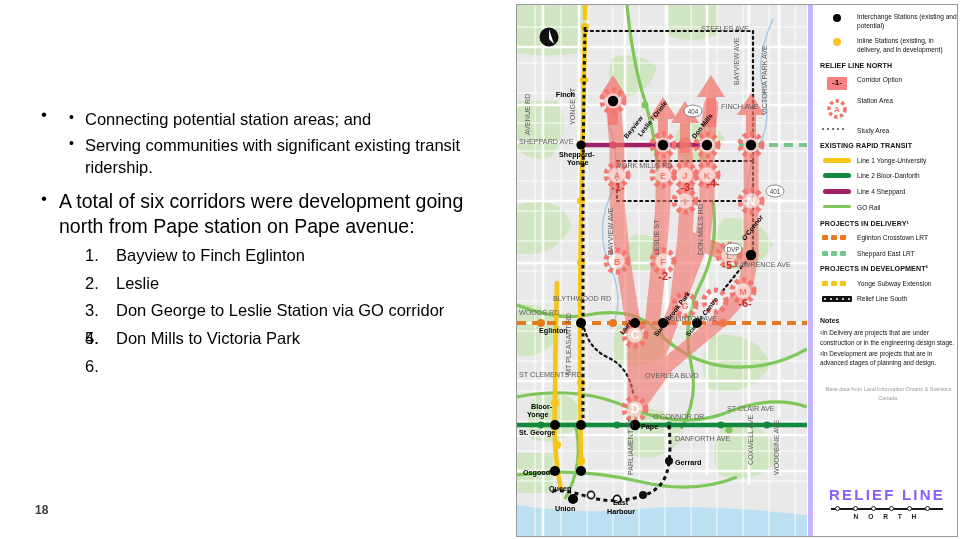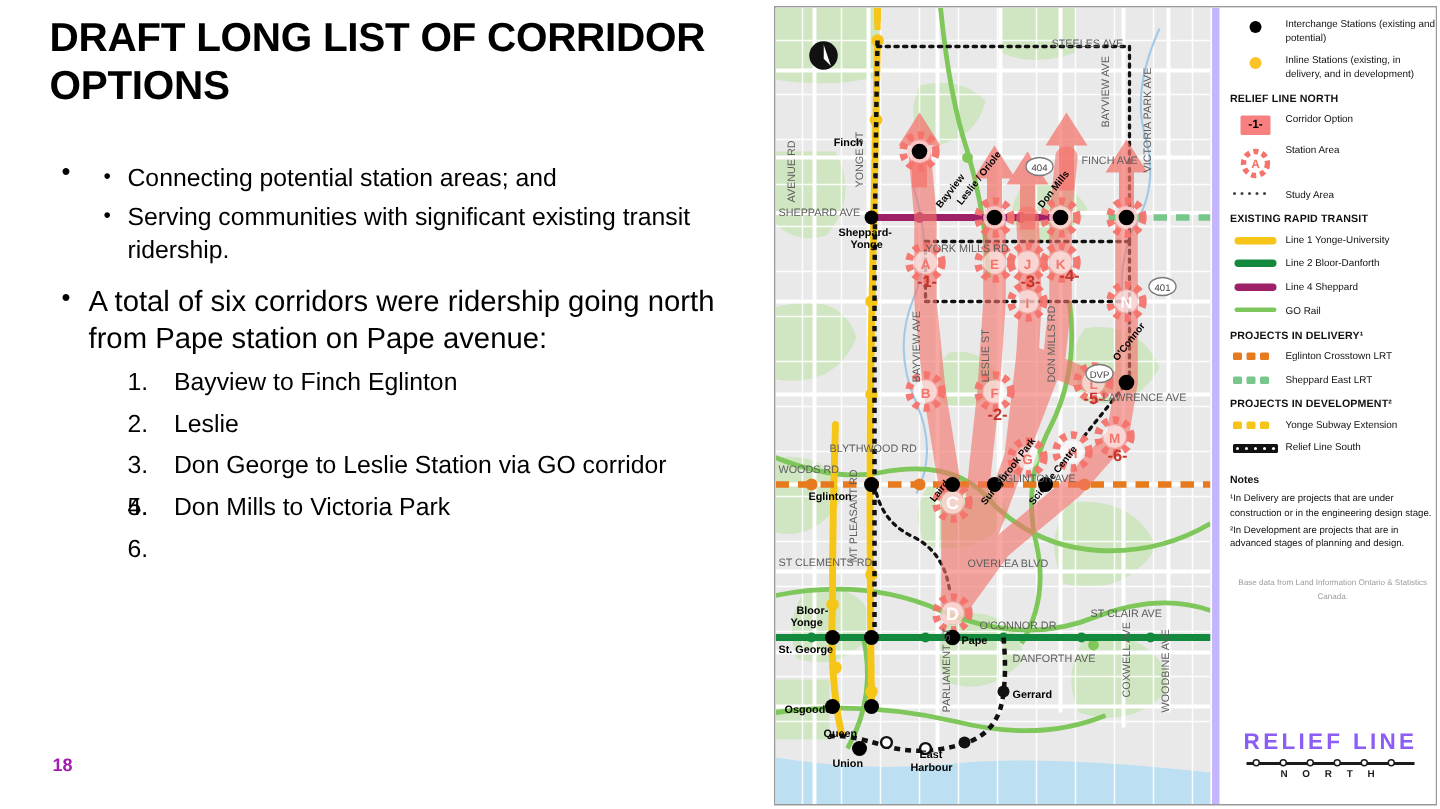--- a/index.html
+++ b/index.html
@@ -79,21 +79,21 @@
     position: absolute;
     left: 52px; top: 0;
     width: 24px;
     text-align: left;
   }
   #page-number {
     position: absolute;
     left: 35px; top: 503px;
     font-size: 12px;
     font-weight: bold;
-    color: #a21caf;
+    color: #404040;
   }
 
   
   #map-panel {
     position: absolute;
     left: 516px; top: 4px;
     width: 440px; height: 531px;
     border: 1px solid #9a9a9a;
     background: #ffffff;
     overflow: hidden;
@@ -209,41 +209,40 @@
     color: #1c1c1c; margin-top: 1px;
   }
 </style>
 </head>
 <body>
 
 <div id="slide">
 
   <div id="text-col">
 
-    <div id="slide-title">DRAFT LONG LIST OF CORRIDOR OPTIONS</div>
 
     <div id="body-list">
 
       <div class="l1">
         <span class="bullet">•</span>
       </div>
 
       <div class="l2">
         <span class="bullet">•</span>
         <span>Connecting potential station areas; and</span>
       </div>
 
       <div class="l2">
         <span class="bullet">•</span>
         <span>Serving communities with significant existing transit ridership.</span>
       </div>
 
       <div class="l1" style="margin-top:10px;">
         <span class="bullet">•</span>
-        <span>A total of six corridors were ridership going north from Pape station on Pape avenue:</span>
+        <span>A total of six corridors were development going north from Pape station on Pape avenue:</span>
       </div>
 
       <div class="numlist">
         <div class="l3">
           <span class="num">1.</span>
           <span>Bayview to Finch Eglinton</span>
         </div>
         <div class="l3">
           <span class="num">2.</span>
           <span>Leslie</span>

